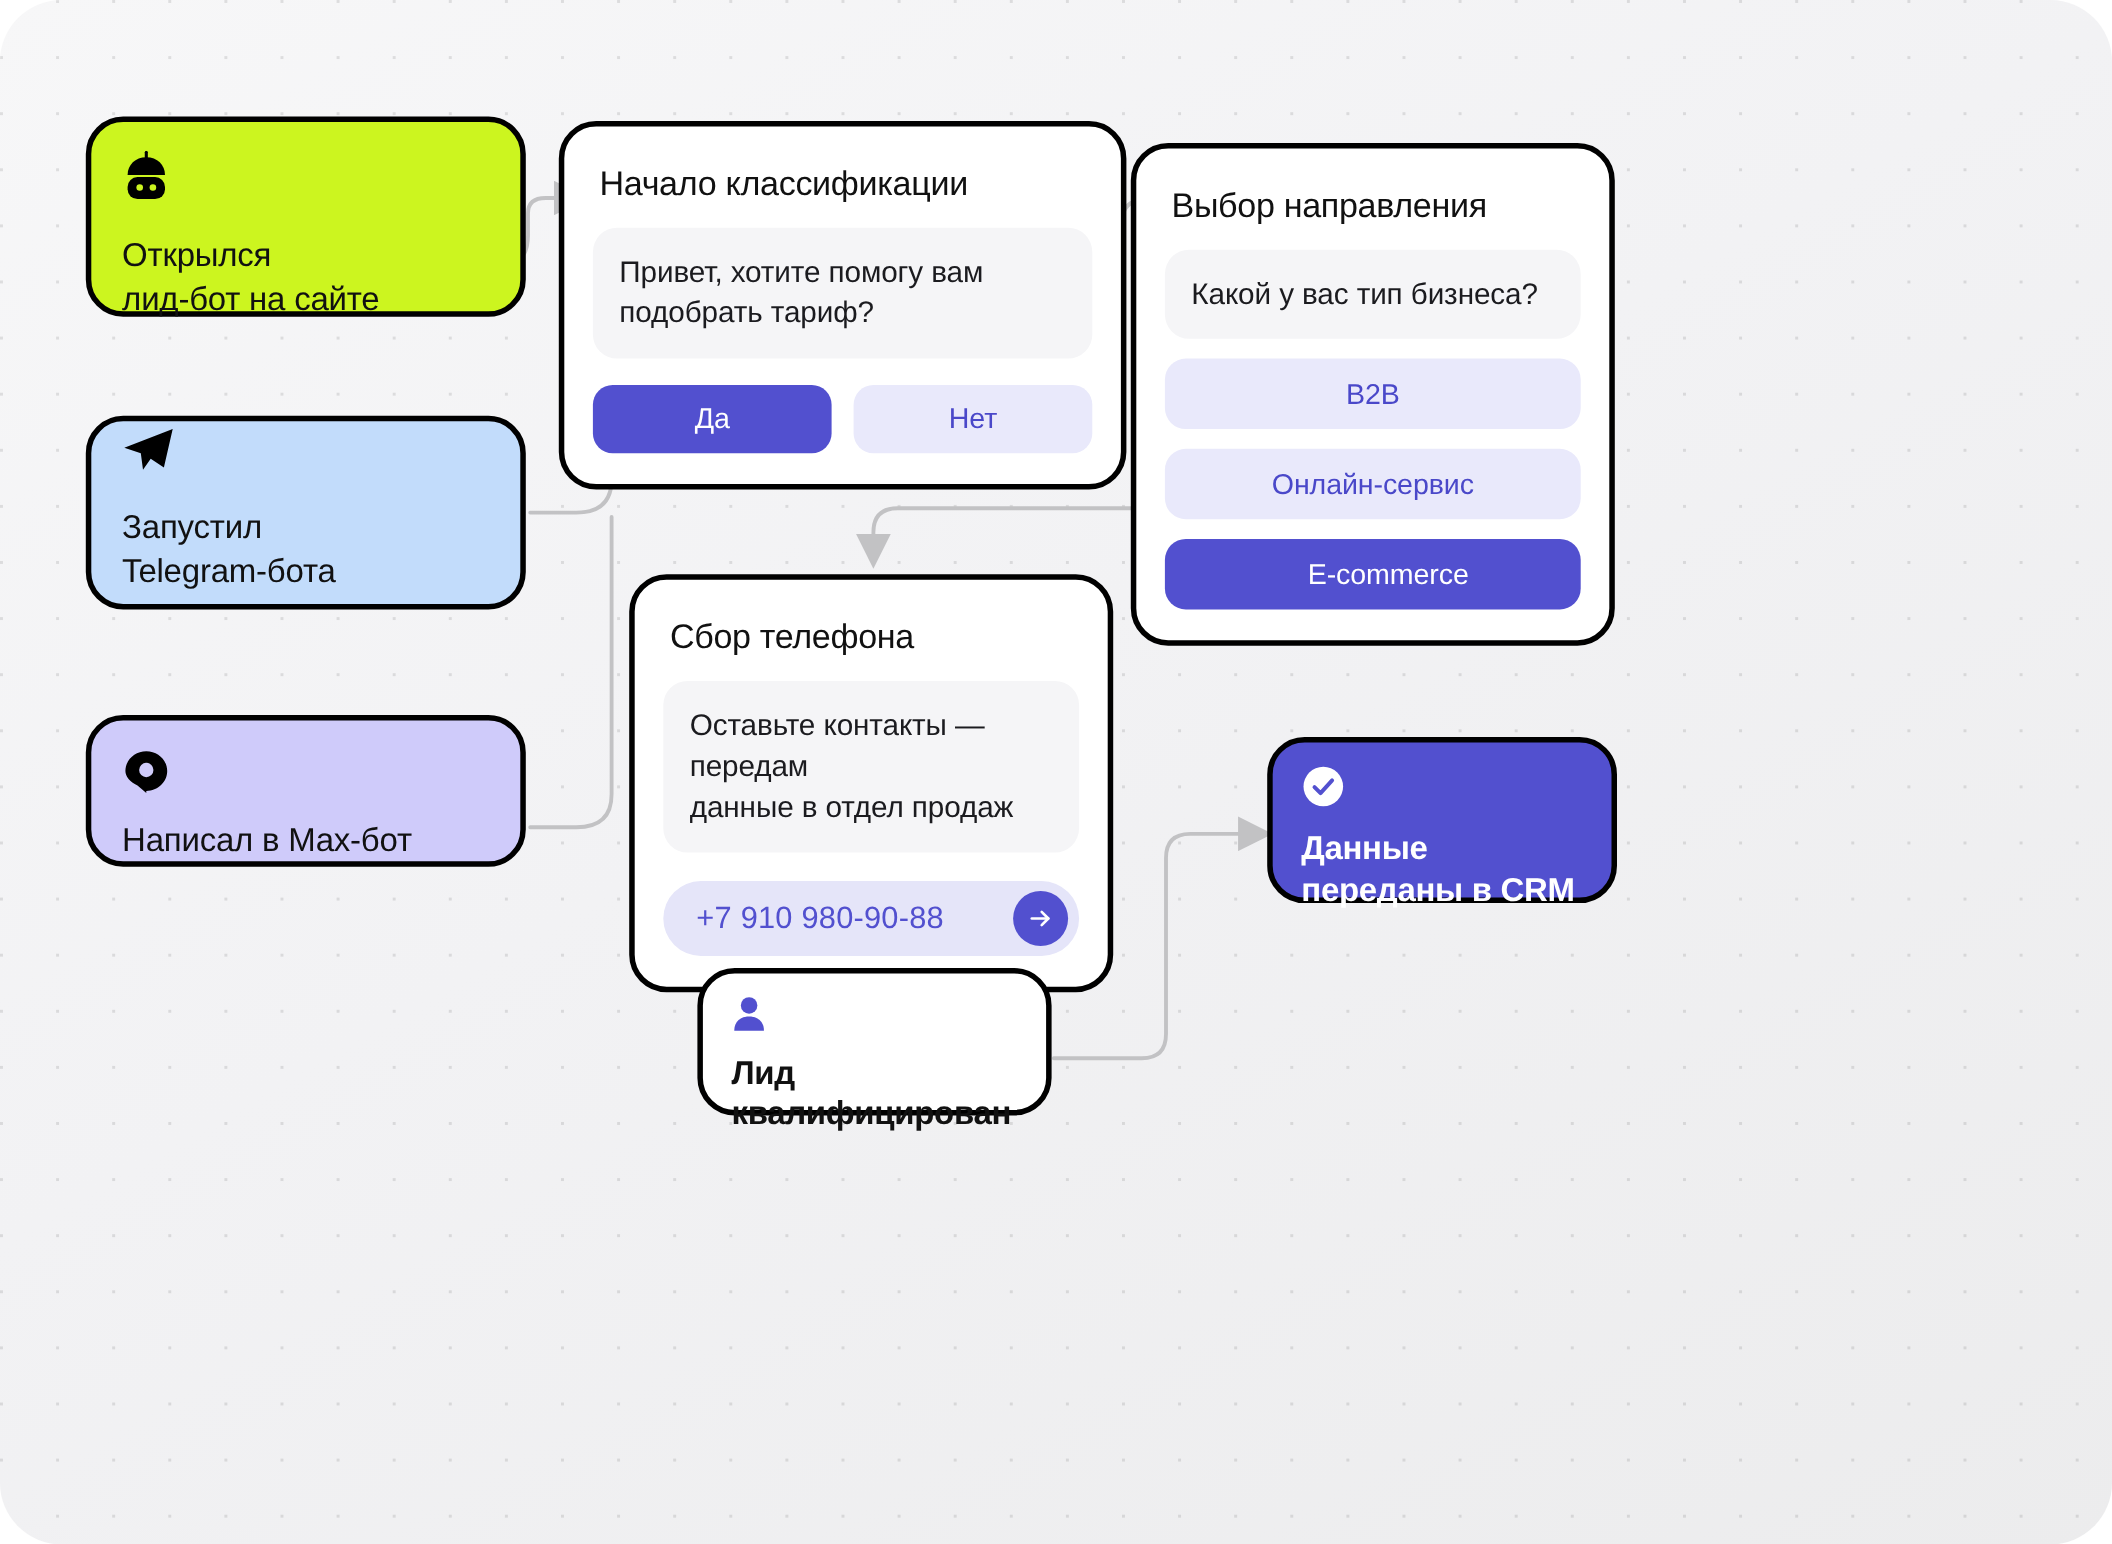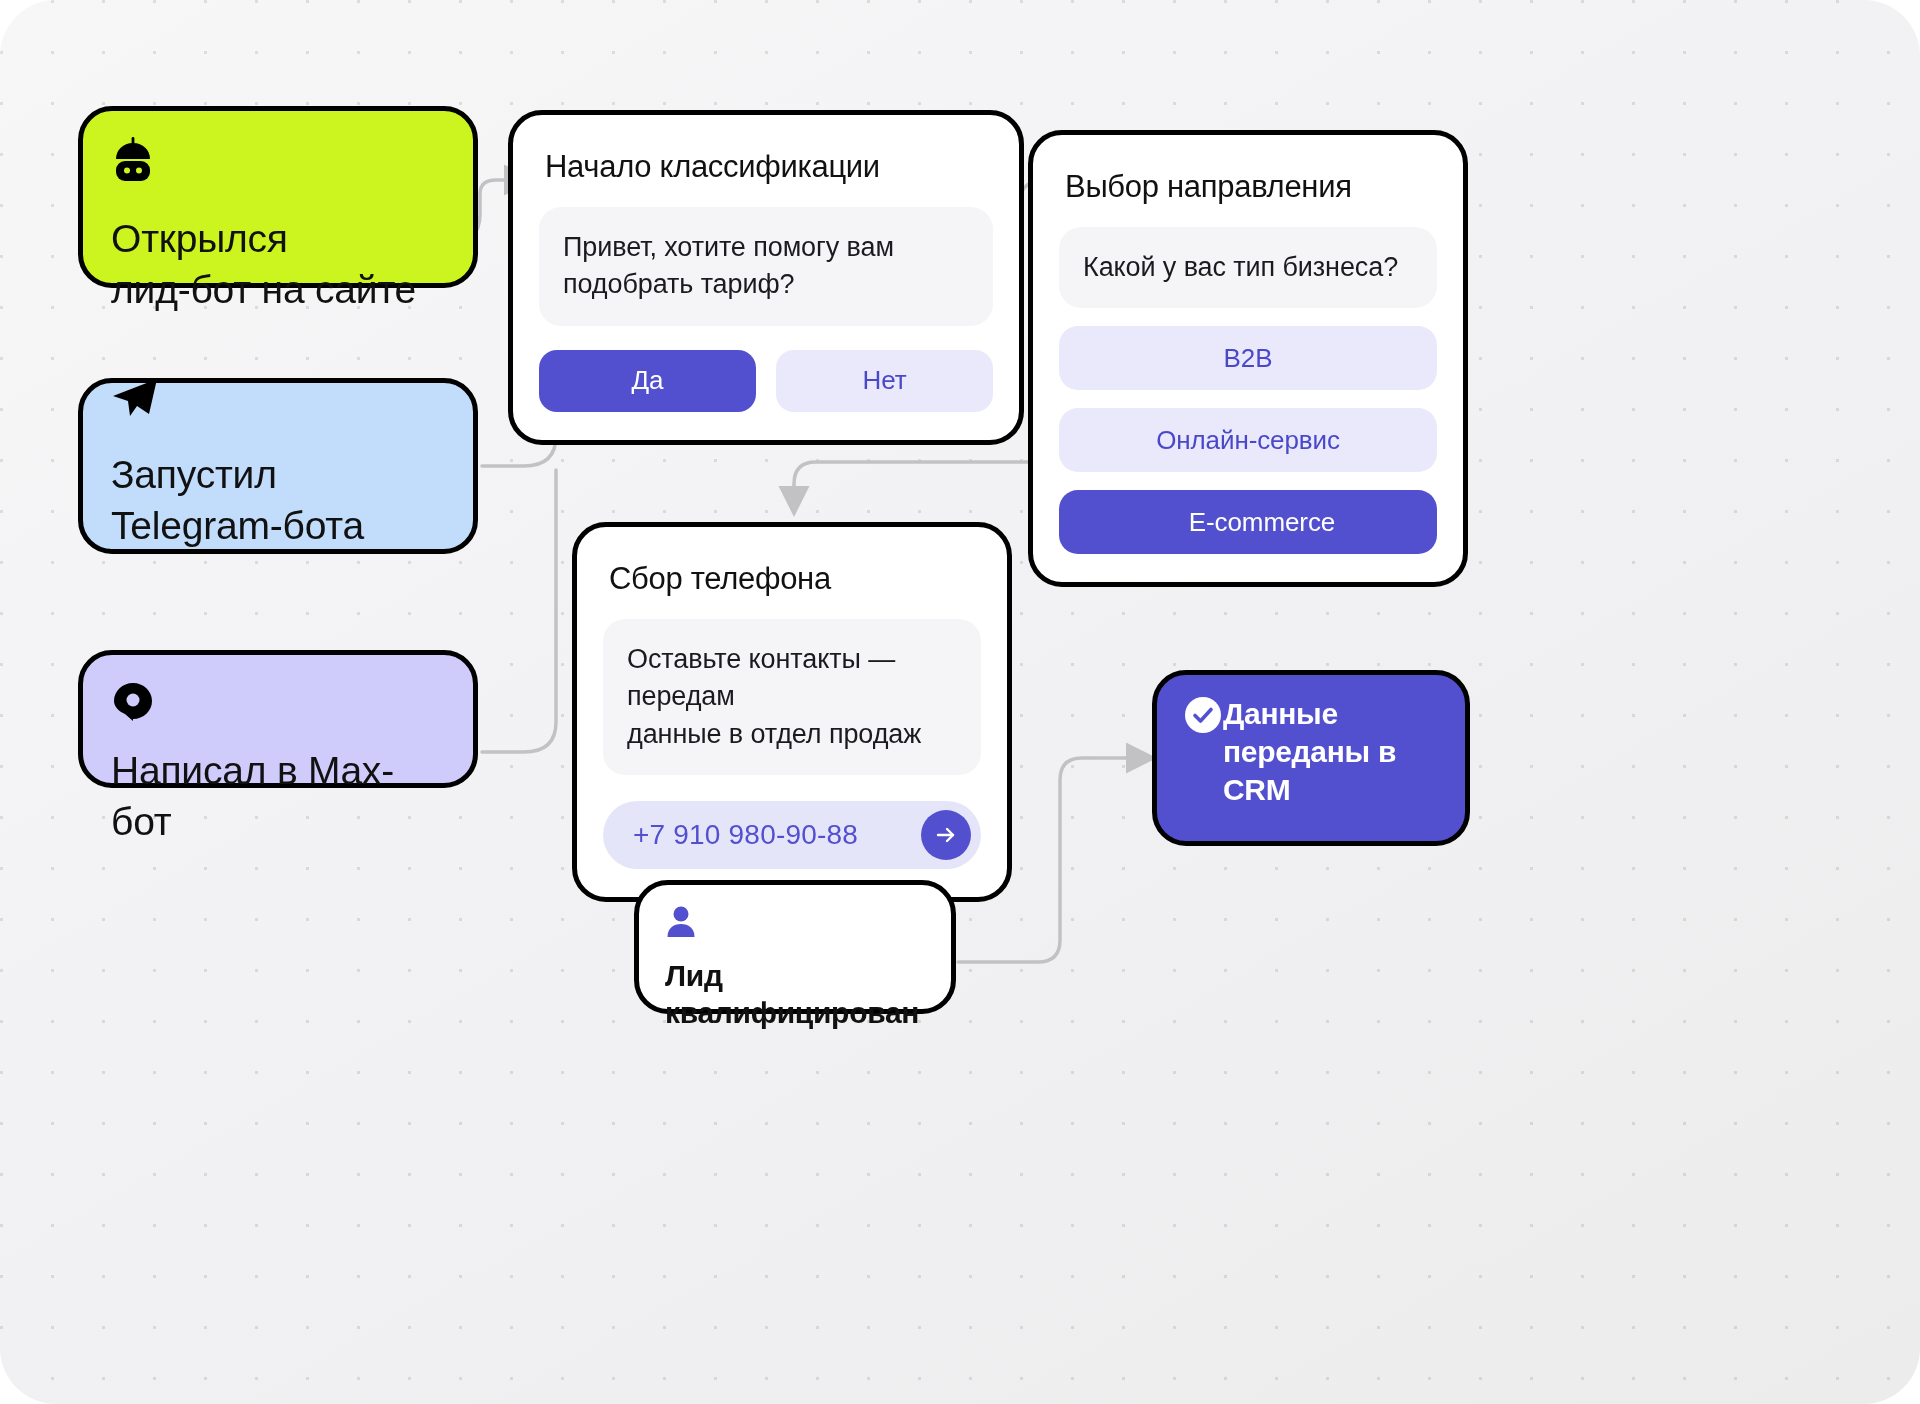--- a/index.html
+++ b/index.html
@@ -30,21 +30,21 @@
 
   
   .trigger {
     width: 400px;
     padding: 26px 28px 30px 28px;
     display: flex;
     flex-direction: column;
   }
   .trigger .ic { margin-bottom: 30px; height: 46px; display: flex; align-items: flex-start; }
   .trigger .lbl {
-    font-size: 39px;
+    font-size: 30px;
     line-height: 1.32;
     color: #111111;
     letter-spacing: -0.2px;
     white-space: pre-line;
   }
   #node-site   { left: 78px;  top: 106px; background: #ccf51f; height: 182px; }
   #node-tg     { left: 78px;  top: 378px; background: #c2dcfb; height: 176px; justify-content: center; }
   #node-max    { left: 78px;  top: 650px; background: #cfcbfa; height: 138px; }
   #node-max .ic { margin-bottom: 22px; }
 
@@ -129,24 +129,24 @@
     padding: 20px 26px 24px 26px;
     display: flex; flex-direction: column;
   }
   #node-lead .ic { height: 34px; margin-bottom: 18px; }
   #node-lead .lbl {
     font-size: 30px; font-weight: 700; color: #111111;
     line-height: 1.24; letter-spacing: -0.3px; white-space: pre-line;
   }
 
   #node-crm {
-    left: 1152px; top: 670px; width: 318px; height: 176px;
+    left: 1152px; top: 670px; width: 318px; height: 151px;
     background: #5250cf;
     padding: 20px 26px 24px 26px;
-    display: flex; flex-direction: row;
+    display: flex; flex-direction: column;
   }
   #node-crm .ic { height: 40px; margin-bottom: 18px; }
   #node-crm .lbl {
     font-size: 30px; font-weight: 700; color: #ffffff;
     line-height: 1.26; letter-spacing: -0.3px; white-space: pre-line;
   }
 </style>
 </head>
 <body>
 

